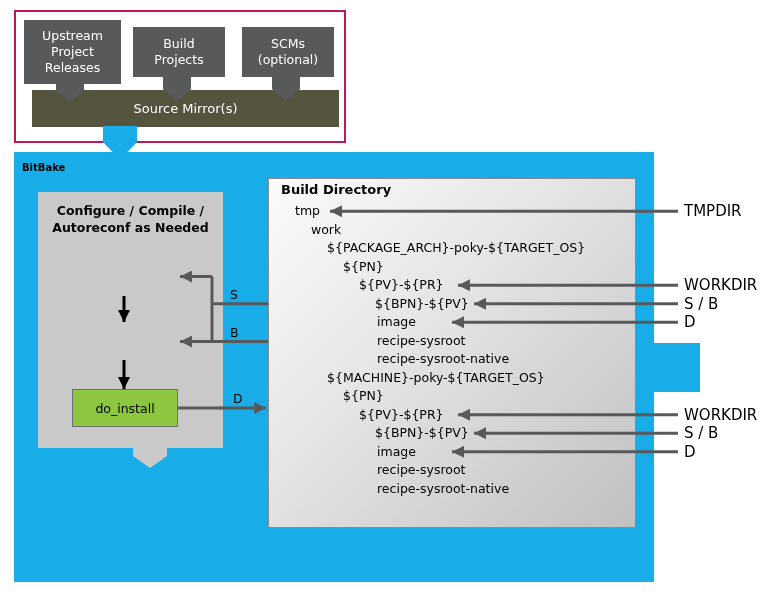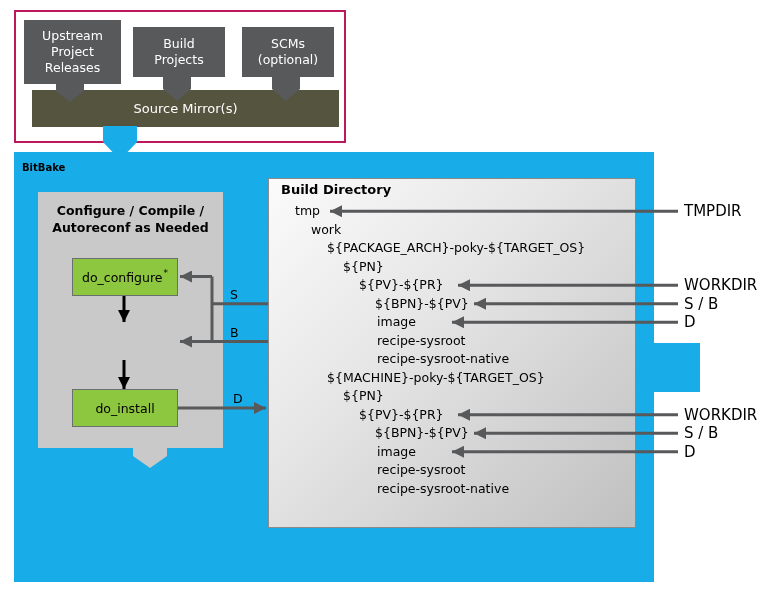--- a/index.html
+++ b/index.html
@@ -72,24 +72,20 @@
   <div class="abs bitbake-box"></div>
   <div class="abs side-tab"></div>
   <div class="abs bitbake-title">BitBake</div>
 
   <div class="abs task-panel"></div>
   <div class="abs task-panel-title">
     <div>Configure / Compile /</div>
     <div>Autoreconf as Needed</div>
   </div>
 
-  <div class="abs task-box" style="left:72px;top:258px;">
-    <span>do_configure</span>
-      <sup>*</sup>
-  </div>
   <div class="abs task-box" style="left:72px;top:389px;">
     <span>do_install</span>
   </div>
 
   <div class="abs flow-label" style="left:230px;top:288px;">S</div>
   <div class="abs flow-label" style="left:230px;top:326px;">B</div>
   <div class="abs flow-label" style="left:233px;top:392px;">D</div>
 
   <div class="abs build-dir"></div>
   <div class="abs bd-title">Build Directory</div>

